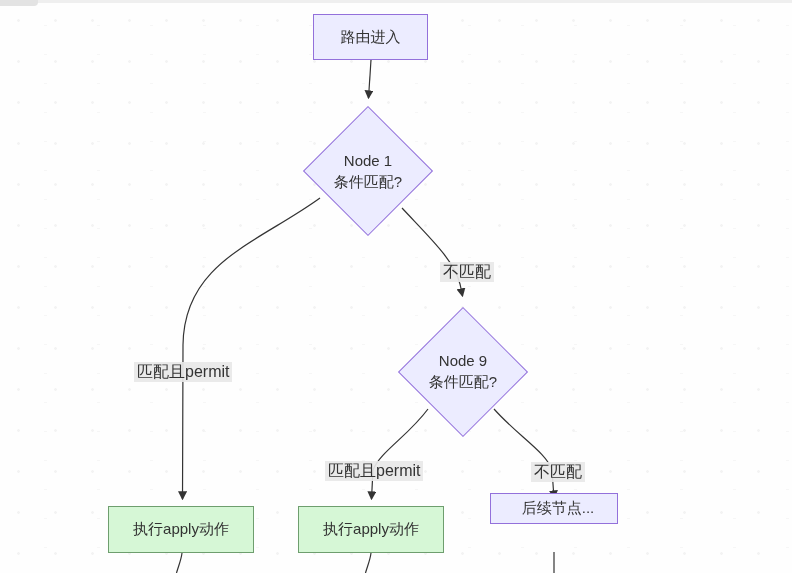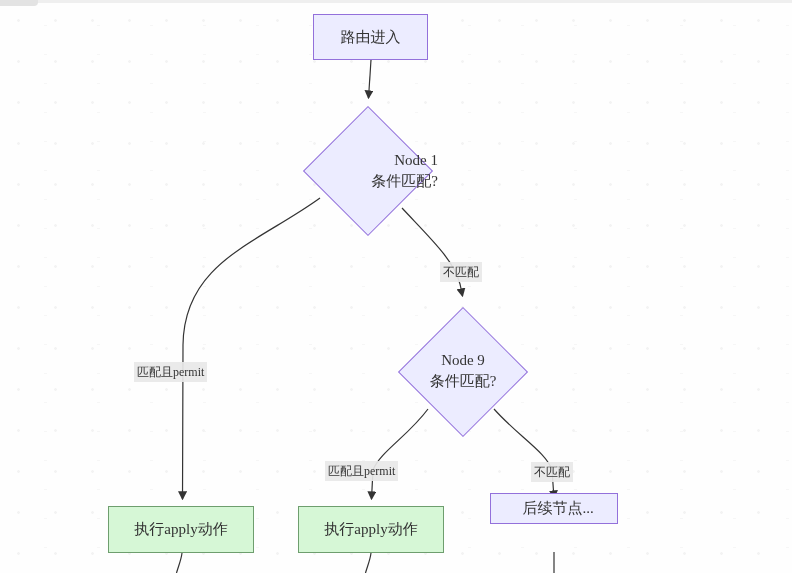--- a/index.html
+++ b/index.html
@@ -5,21 +5,21 @@
   html, body {
     margin: 0;
     padding: 0;
     background: #ffffff;
   }
   .canvas {
     position: relative;
     width: 792px;
     height: 573px;
     overflow: hidden;
-    font-family: Liberation Serif, serif;
+    font-family: Liberation Sans, sans-serif;
     color: #333333;
     background-color: #fefefe;
     background-image:
       radial-gradient(#f3f3f3 1px, transparent 1.5px),
       radial-gradient(#f6f6f6 1px, transparent 1.5px);
     background-size: 37px 41px, 53px 29px;
     background-position: 0 0, 19px 11px;
   }
   .top-edge {
     position: absolute; left: 0; top: 0; width: 792px; height: 3px;
@@ -62,21 +62,21 @@
     position: absolute;
     z-index: 3;
     width: 140px;
     text-align: center;
     font-size: 15px;
     line-height: 21px;
   }
   .edge-label {
     position: absolute;
     z-index: 3;
-    font-size: 12px;
+    font-size: 16px;
     line-height: 18px;
     padding: 1px 3px;
     background: rgba(232,232,232,0.92);
     color: #333333;
     white-space: nowrap;
   }
 </style>
 </head>
 <body>
 
@@ -101,21 +101,21 @@
       <path d="M371,553 C370,561 367,567 365.5,573"></path>
       <path d="M554,552 L554,573"></path>
     </g>
   </svg>
 
   <div class="node rect-purple" style="left:313px; top:14px; width:115px; height:46px;">
     <span>路由进入</span>
   </div>
 
   <div class="diamond" style="left:322px; top:125px; width:92px; height:92px;"></div>
-  <div class="diamond-text" style="left:298px; top:150px;text-align:right;">
+  <div class="diamond-text" style="left:298px; top:150px;">
     <div>Node 1</div>
     <div>条件匹配?</div>
   </div>
 
   <div class="diamond" style="left:417px; top:326px; width:92px; height:92px;"></div>
   <div class="diamond-text" style="left:393px; top:350px;">
     <div>Node 9</div>
     <div>条件匹配?</div>
   </div>
 

